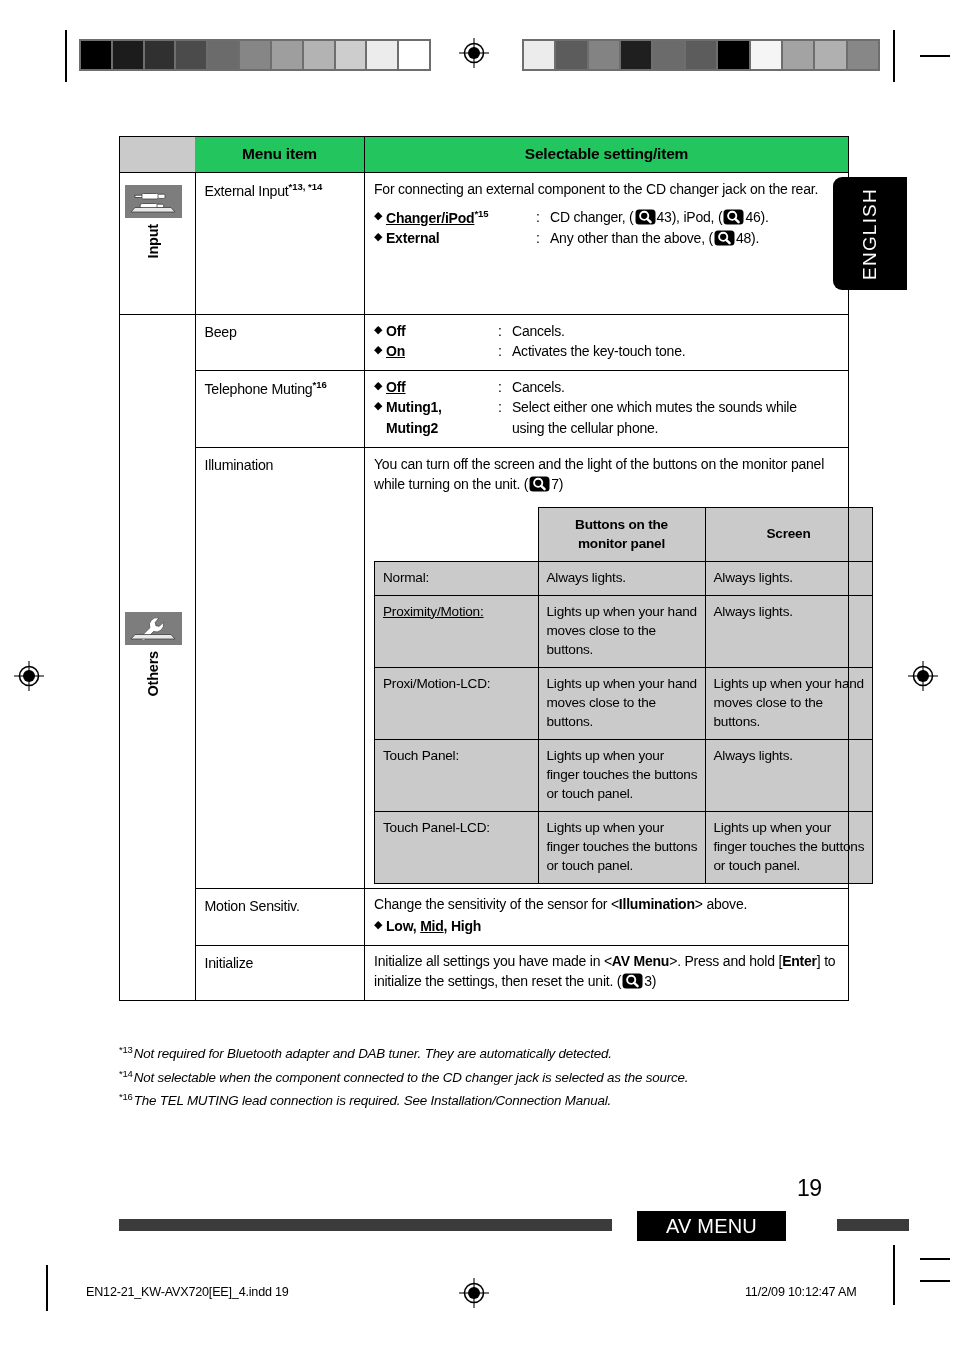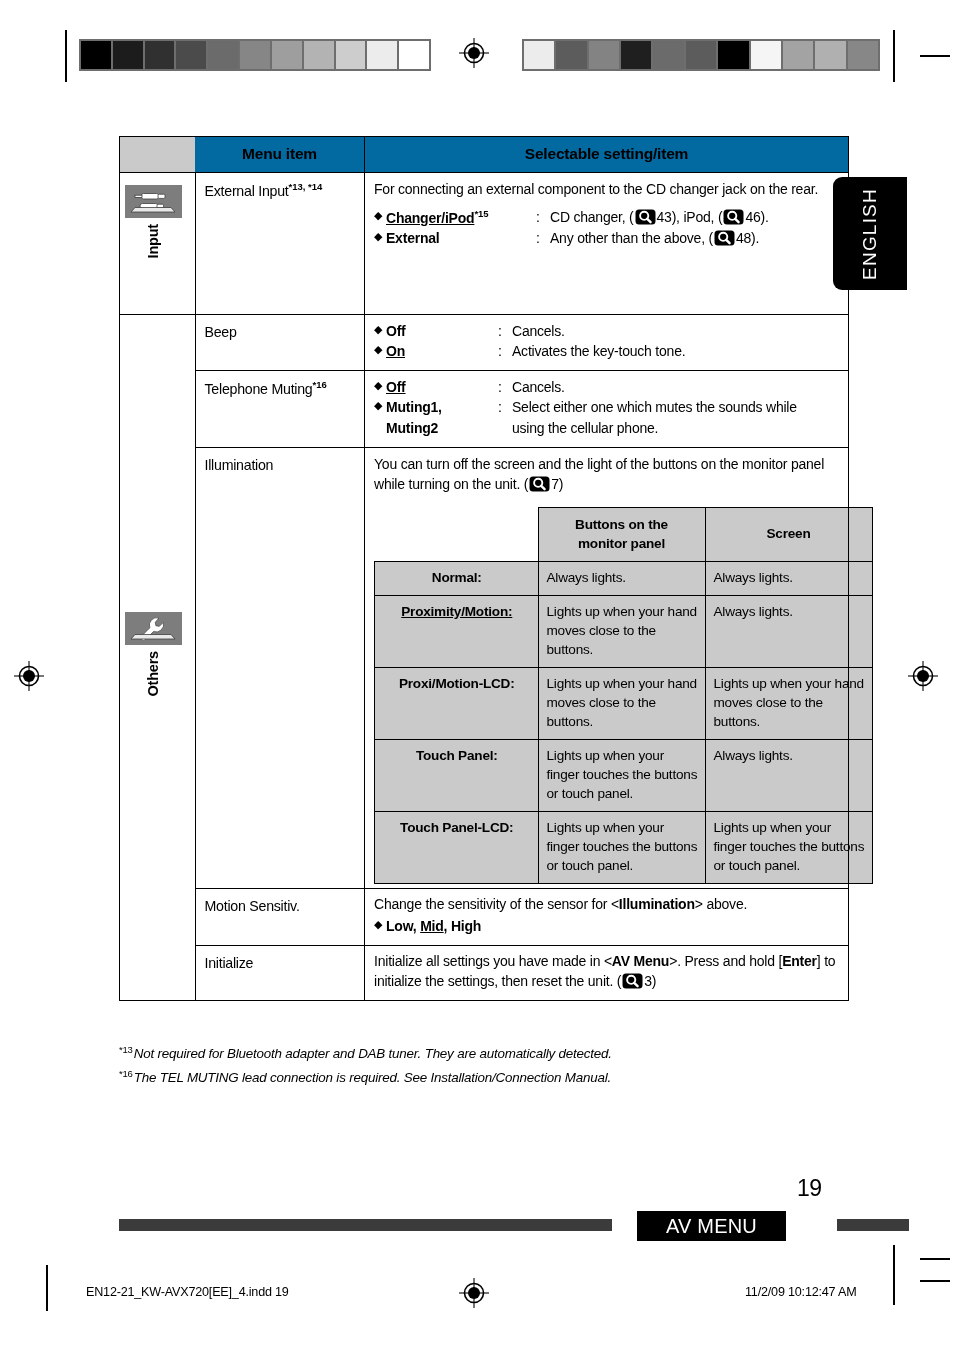--- a/index.html
+++ b/index.html
@@ -45,21 +45,21 @@
     border-collapse: collapse;
     table-layout: fixed;
   }
   table.main > thead > tr > th,
   table.main > tbody > tr > td {
     border: 1.4px solid #000;
     vertical-align: top;
     padding: 0;
   }
   .hdr {
-    background: #0369a1;
+    background: #22c55e;
     text-align: center;
     font-weight: bold;
     font-size: 15.5px;
     letter-spacing: -0.2px;
     padding: 8px 4px 9px 4px !important;
   }
   .col-icon { width: 67px; }
   .col-item { width: 161px; }
   .col-desc { width: 475px; }
 
@@ -189,21 +189,21 @@
     background: #ffffff;
     border-left: none;
     border-top: none;
   }
   table.sub th {
     font-weight: bold;
     text-align: center;
     vertical-align: middle;
     padding: 7px 4px 8px 4px;
   }
-  table.sub td.lbl { font-weight: bold; text-align: center; }
+  table.sub td.lbl { font-weight: normal; }
   .sub-c1 { width: 148px; }
   .sub-c2 { width: 158px; }
   .sub-c3 { width: 158px; }
 
   
   .footnotes {
     position: absolute;
     left: 119px; top: 1042px;
     width: 720px;
     font-style: italic;
@@ -555,20 +555,21 @@
                   </svg></span><span>3</span><span>)</span></div>
         </div>
       </td>
     </tr>
   </tbody>
 </table>
 </div>
 
 <div class="footnotes">
   <div class="fnrow"><sup>*13</sup><span>Not required for Bluetooth adapter and DAB tuner. They are automatically detected.</span></div>
+  <div class="fnrow"><sup>*14</sup><span>Not selectable when the component connected to the CD changer jack is selected as the source.</span></div>
   <div class="fnrow"><sup>*16</sup><span>The TEL MUTING lead connection is required. See Installation/Connection Manual.</span></div>
 </div>
 
 <div class="botbar-left" style="left:119px; top:1219px; width:493px; height:12px;"></div>
 <div class="avmenu-box" style="left:637px; top:1211px; width:149px; height:30px;">AV MENU</div>
 <div class="pagenum" style="left:797px; top:1175px;">19</div>
 <div class="botbar-right" style="left:837px; top:1219px; width:72px; height:12px;"></div>
 
 <div class="imprint-left" style="left:86px; top:1285px;">EN12-21_KW-AVX720[EE]_4.indd   19</div>
 <div class="imprint-right" style="left:745px; top:1285px;">11/2/09   10:12:47 AM</div>

